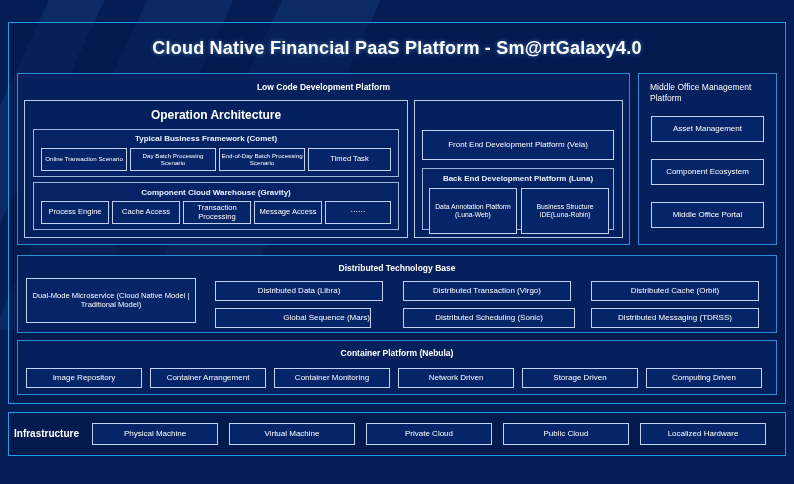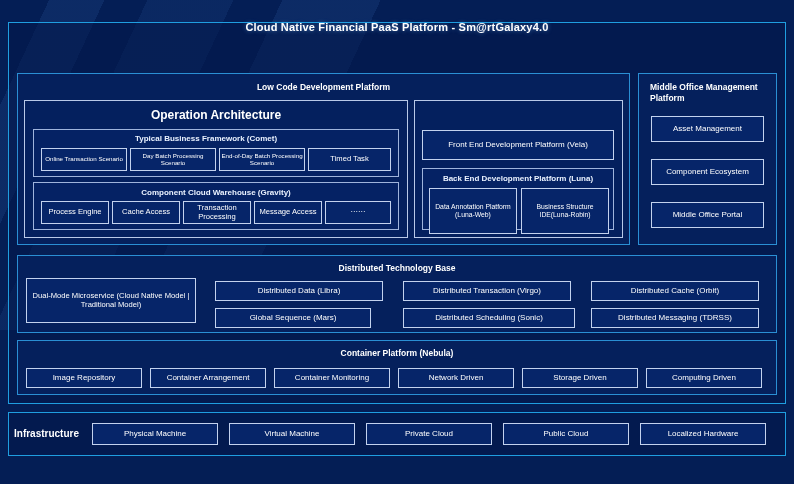--- a/index.html
+++ b/index.html
@@ -50,38 +50,38 @@
     position:absolute;
     border:1px solid #c3d2ee;
     background:#062569;
     box-sizing:border-box;
     display:flex;align-items:center;justify-content:center;text-align:center;
     line-height:1.12;
   }
 
   
   .title-main{
-    position:absolute;left:0;right:0;top:21px;text-align:center;
-    font-size:11px;font-weight:bold;letter-spacing:.2px;
+    position:absolute;left:0;right:0;top:38px;text-align:center;
+    font-size:18px;font-weight:bold;letter-spacing:.2px;
     text-shadow:0 0 4px rgba(120,190,255,.55);
   }
   .band-title{
     position:absolute;left:0;right:0;text-align:center;
     font-size:8.5px;font-weight:bold;color:#ffffff;
   }
   .panel-title{
     position:absolute;left:0;right:0;text-align:center;
     font-size:12px;font-weight:bold;color:#ffffff;
   }
   .group-title{
     position:absolute;left:0;right:0;text-align:center;
     font-size:8px;font-weight:bold;color:#eaf2ff;
   }
   .side-title{
-    position:absolute;font-size:8.5px;font-weight:bold;color:#ffffff;line-height:1.35;
+    position:absolute;font-size:8.5px;font-weight:normal;color:#ffffff;line-height:1.35;
   }
   .infra-label{
     position:absolute;font-size:10px;font-weight:bold;color:#ffffff;
   }
   .t7{font-size:6.2px;}
   .t75{font-size:6.8px;}
   .t8{font-size:7.6px;}
   .t85{font-size:8px;}
   .chip span{display:block;}
 </style>
@@ -184,21 +184,21 @@
 
   <div class="chip t85" style="left:215px;top:281px;width:168px;height:20px;">
     <span>Distributed Data (Libra)</span>
   </div>
   <div class="chip t85" style="left:403px;top:281px;width:168px;height:20px;">
     <span>Distributed Transaction (Virgo)</span>
   </div>
   <div class="chip t85" style="left:591px;top:281px;width:168px;height:20px;">
     <span>Distributed Cache (Orbit)</span>
   </div>
-  <div class="chip t85" style="left:215px;top:308px;width:156px;height:20px;">
+  <div class="chip t85" style="left:215px;top:308px;width:156px;height:20px;justify-content:flex-end;">
     <span>Global Sequence (Mars)</span>
   </div>
   <div class="chip t85" style="left:403px;top:308px;width:172px;height:20px;">
     <span>Distributed Scheduling (Sonic)</span>
   </div>
   <div class="chip t85" style="left:591px;top:308px;width:168px;height:20px;">
     <span>Distributed Messaging (TDRSS)</span>
   </div>
 
   <div class="band" style="left:17px;top:340px;width:760px;height:55px;">

